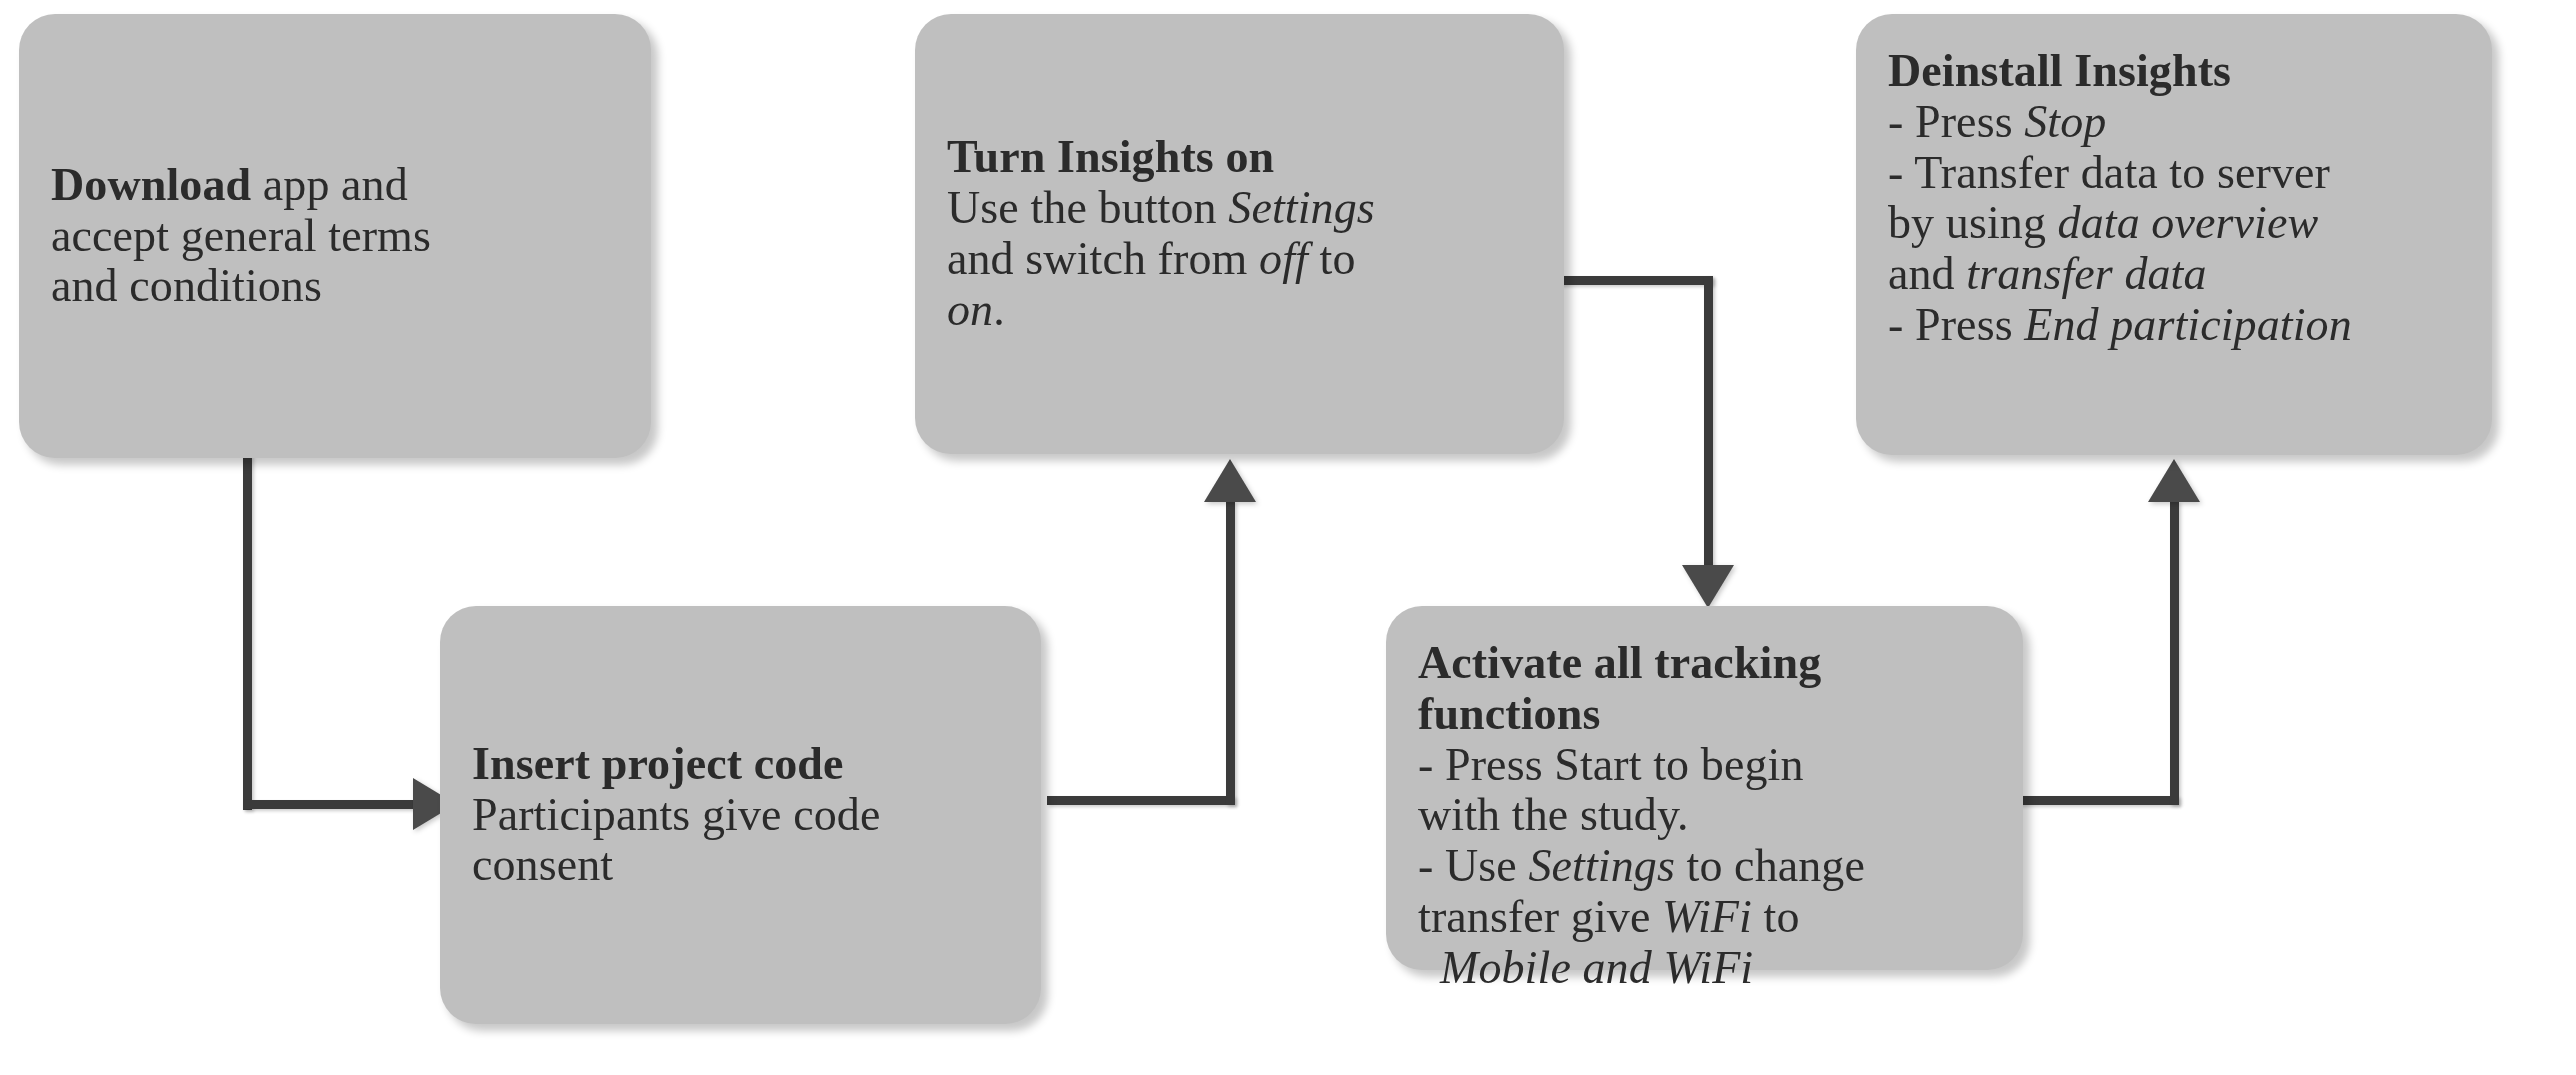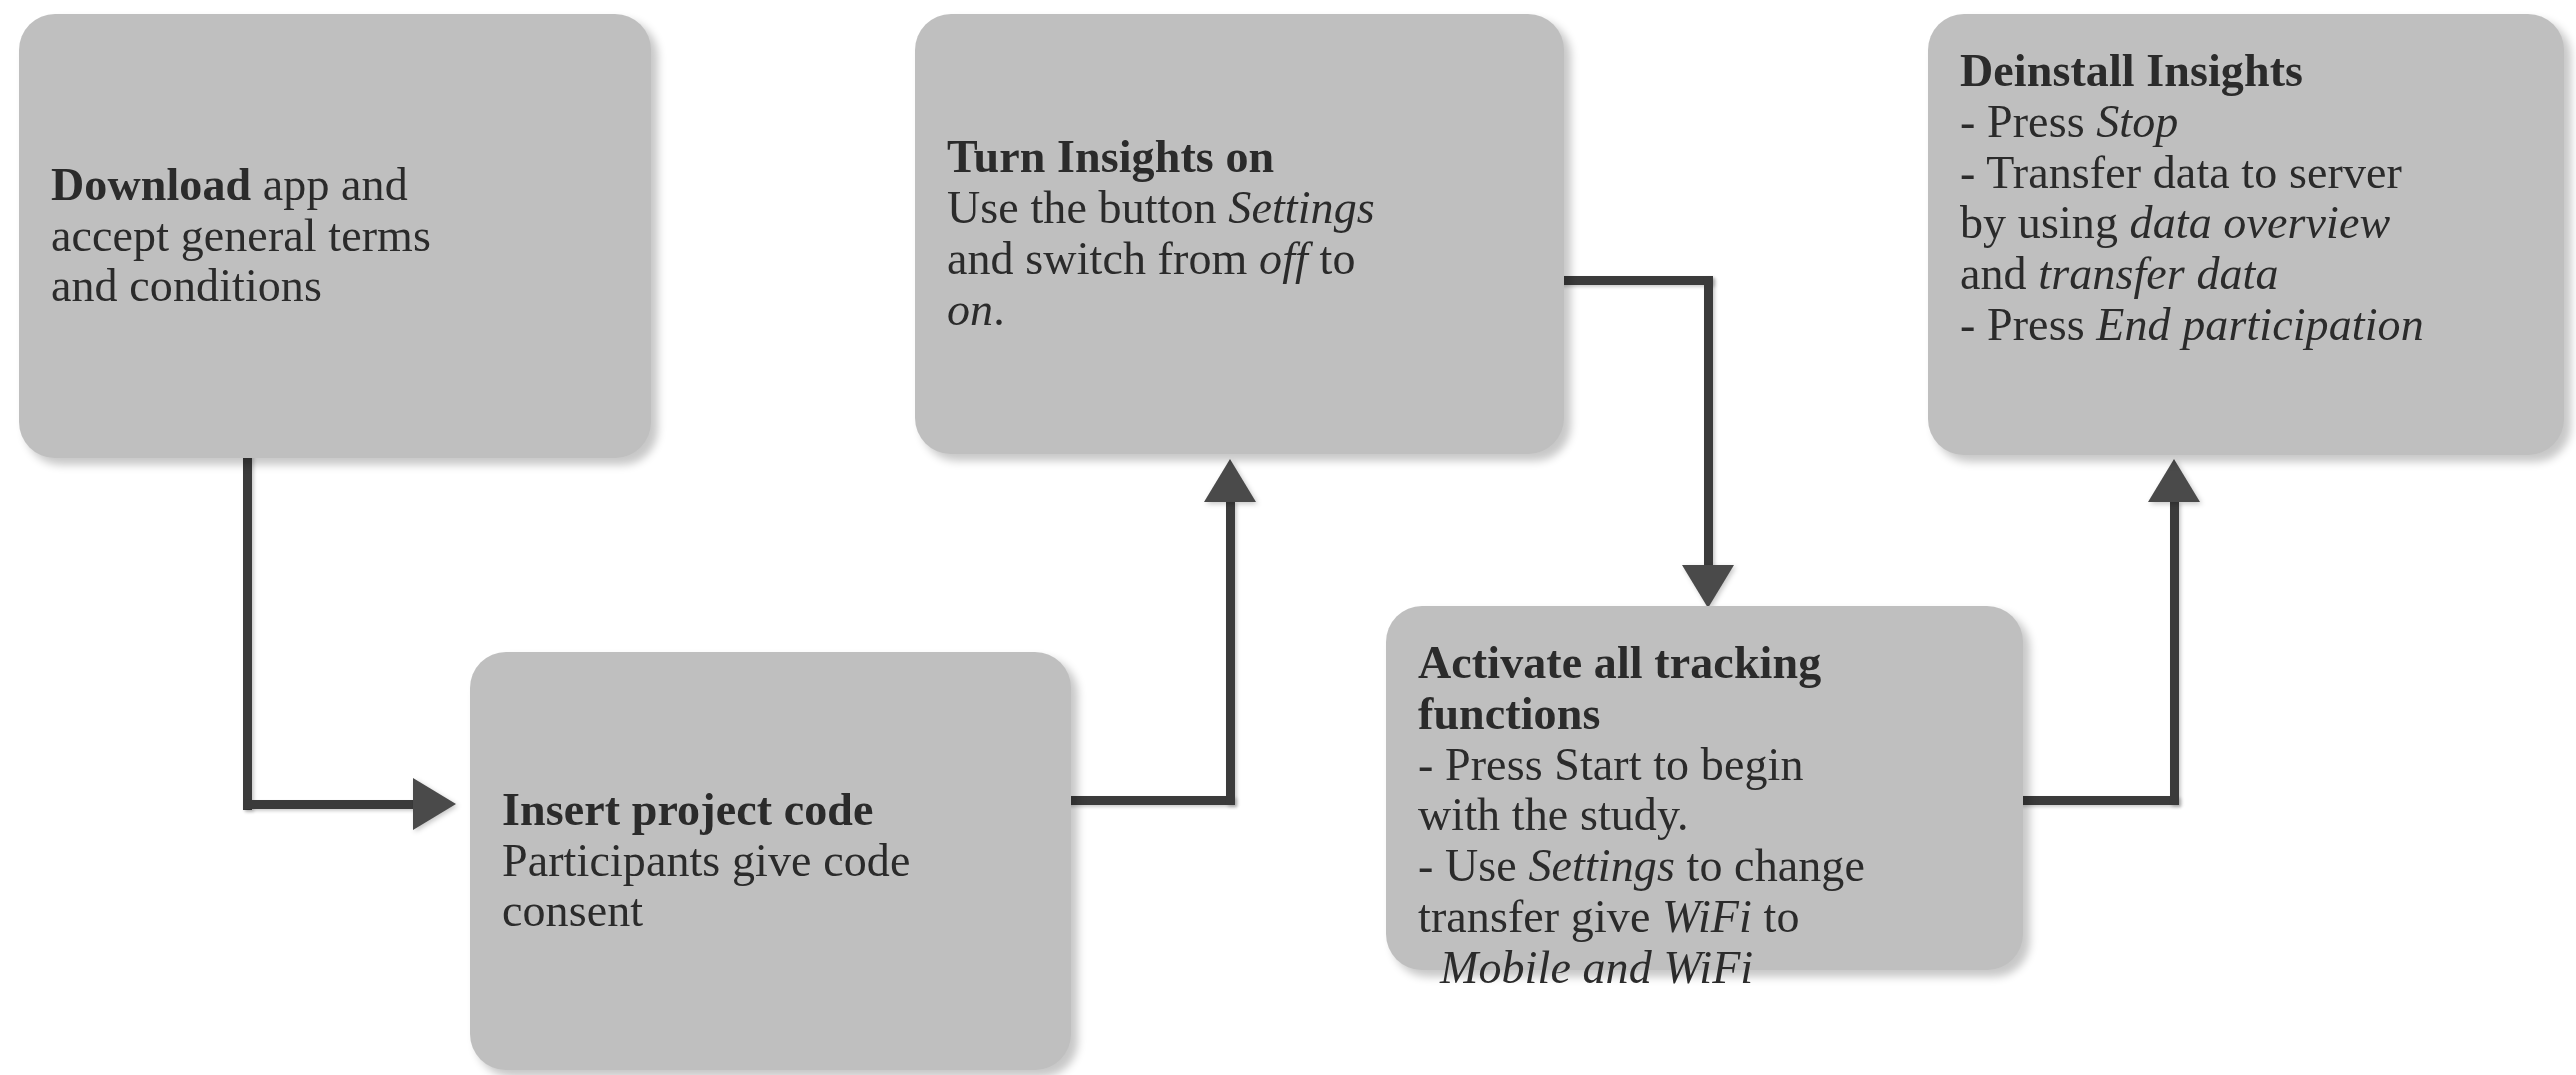--- a/index.html
+++ b/index.html
@@ -39,22 +39,22 @@
     letter-spacing: 0.1px;
     white-space: pre-wrap;
   }
   .node .ttl {
     font-weight: bold;
   }
 
   
   #node-download      { left: 19px;   top: 14px;   width: 632px;  height: 444px; }
   #node-insights-on   { left: 915px; top: 14px;   width: 649px;  height: 440px; }
-  #node-deinstall     { left: 1928px; top: 14px;   width: 636px;  height: 441px; }
-  #node-project-code  { left: 470px;  top: 606px;  width: 601px;  height: 418px; margin-top: 46px; }
+  #node-deinstall     { left: 1856px; top: 14px;   width: 636px;  height: 441px; }
+  #node-project-code  { left: 440px;  top: 606px;  width: 601px;  height: 418px; }
   #node-activate      { left: 1386px; top: 606px;  width: 637px;  height: 364px; }
 
   
   #node-deinstall { justify-content: flex-start; padding-top: 32px; }
   #node-activate  { justify-content: flex-start; padding-top: 32px; }
 
   
   .edge { position: absolute; }
   .seg-v, .seg-h {
     position: absolute;

